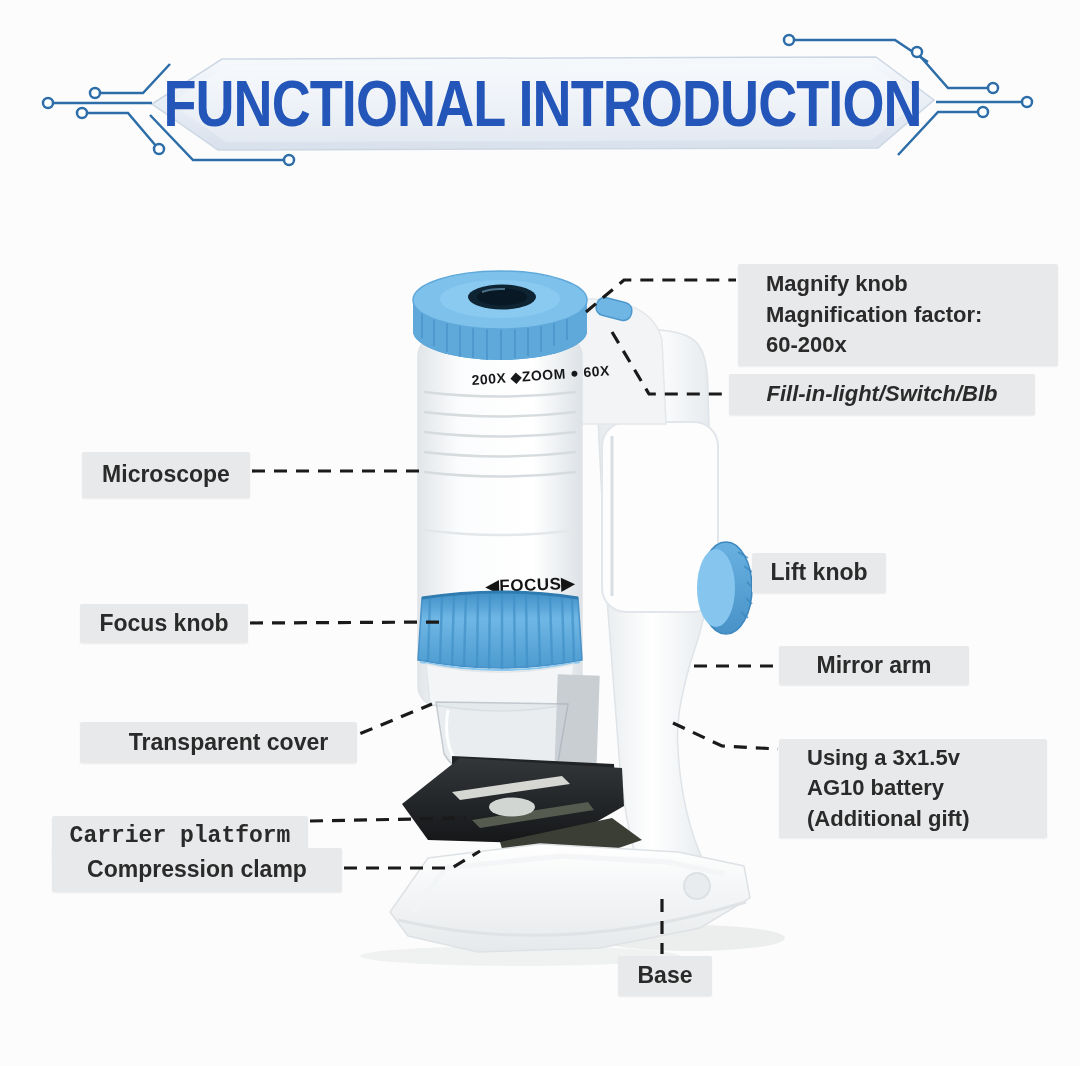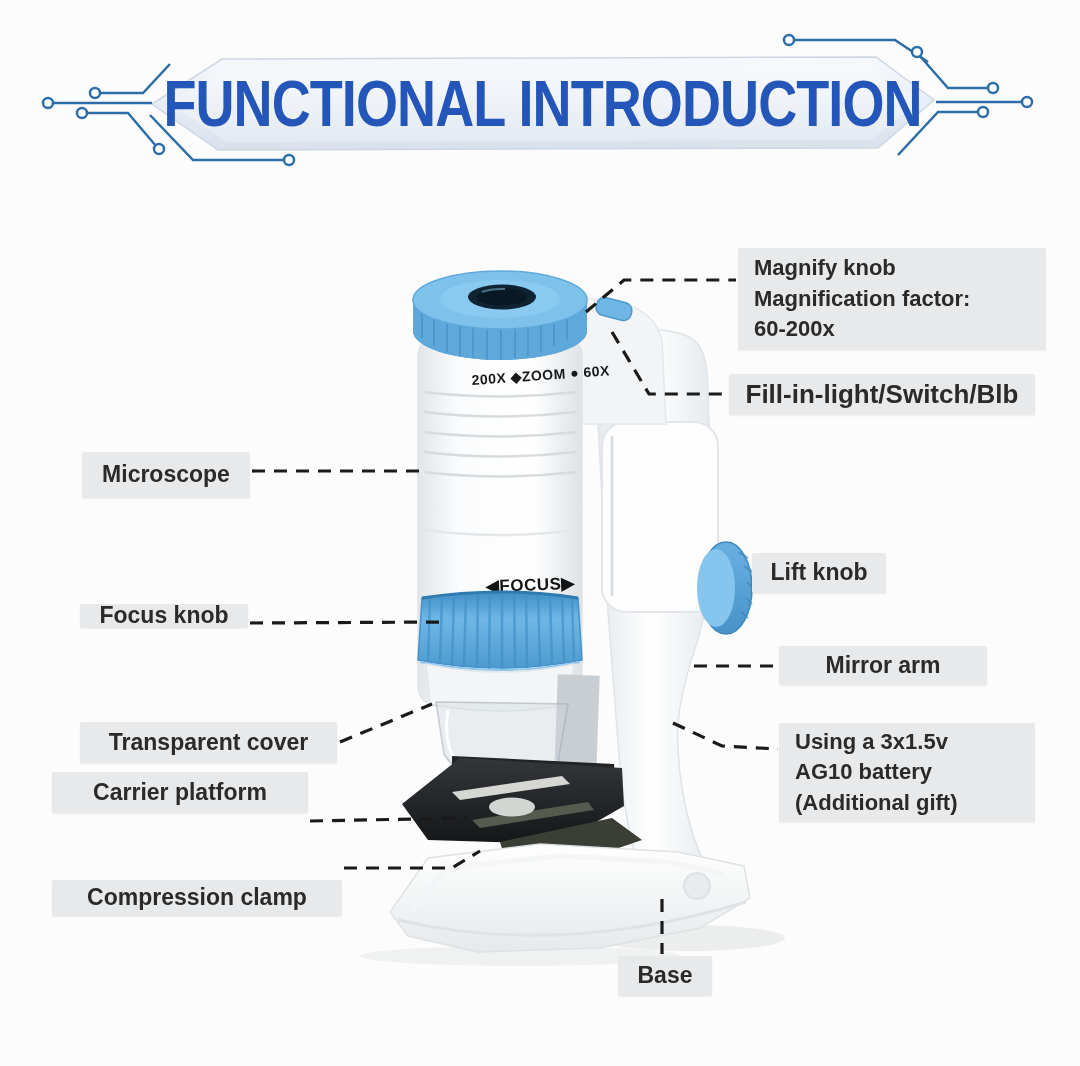--- a/index.html
+++ b/index.html
@@ -16,21 +16,21 @@
     transform:scaleX(0.90) scaleY(1.08);transform-origin:50% 50%;
     white-space:nowrap;
   }
   .lbl{
     position:absolute;background:#e8e9ea;color:#2a2a2a;
     font-weight:bold;font-size:23px;line-height:1.38;
     display:flex;align-items:center;justify-content:center;
     white-space:pre-line;border-radius:2px;
     box-shadow:0 1px 2px rgba(0,0,0,0.07);
   }
-  .lbl.multi{justify-content:flex-start;padding-left:16px;font-size:22px;text-align:left;}
+  .lbl.multi{justify-content:flex-start;padding-left:28px;font-size:22px;text-align:left;margin-top:16px;}
 </style>
 </head>
 <body>
 
 <svg id="scene" viewBox="0 0 1080 1066">
   <defs>
     <linearGradient id="bannerGrad" x1="0" y1="0" x2="0" y2="1">
       <stop offset="0" stop-color="#f6f9fc"></stop>
         <stop offset="0.55" stop-color="#e7edf5"></stop>
         <stop offset="1" stop-color="#d8e0ec"></stop>
@@ -226,33 +226,33 @@
     <path d="M662,899 L662,954"></path>
   </g>
 </svg>
 
 <div class="banner-title">FUNCTIONAL INTRODUCTION</div>
 
 <div class="lbl multi" style="left:738px;top:248px;width:292px;height:102px;">Magnify knob
 Magnification factor:
 60-200x</div>
 
-<div class="lbl" style="left:729px;top:374px;width:306px;height:41px;font-size:26px;">Fill-in-light/Switch/Blb</div>
+<div class="lbl" style="left:729px;top:374px;width:306px;height:41px;font-size:22px;font-style:italic;">Fill-in-light/Switch/Blb</div>
 
 <div class="lbl" style="left:82px;top:452px;width:168px;height:46px;">Microscope</div>
 
-<div class="lbl" style="left:80px;top:604px;width:168px;height:24px;">Focus knob</div>
-
-<div class="lbl" style="left:80px;top:722px;width:257px;height:41px;">Transparent cover</div>
-
-<div class="lbl" style="left:52px;top:772px;width:256px;height:41px;">Carrier platform</div>
-
-<div class="lbl" style="left:52px;top:848px;width:290px;height:36px;margin-top:32px;">Compression clamp</div>
+<div class="lbl" style="left:80px;top:604px;width:168px;height:39px;">Focus knob</div>
+
+<div class="lbl" style="left:80px;top:722px;width:257px;height:41px;padding-left:20px;">Transparent cover</div>
+
+<div class="lbl" style="left:52px;top:816px;width:256px;height:41px;font-family:Liberation Mono, monospace;">Carrier platform</div>
+
+<div class="lbl" style="left:52px;top:848px;width:290px;height:44px;">Compression clamp</div>
 
 <div class="lbl" style="left:752px;top:553px;width:134px;height:40px;">Lift knob</div>
 
-<div class="lbl" style="left:779px;top:646px;width:208px;height:39px;">Mirror arm</div>
+<div class="lbl" style="left:779px;top:646px;width:190px;height:39px;">Mirror arm</div>
 
 <div class="lbl multi" style="left:779px;top:723px;width:240px;height:99px;">Using a 3x1.5v
 AG10 battery
 (Additional gift)</div>
 
 <div class="lbl" style="left:618px;top:956px;width:94px;height:40px;">Base</div>
 
 </body></html>

